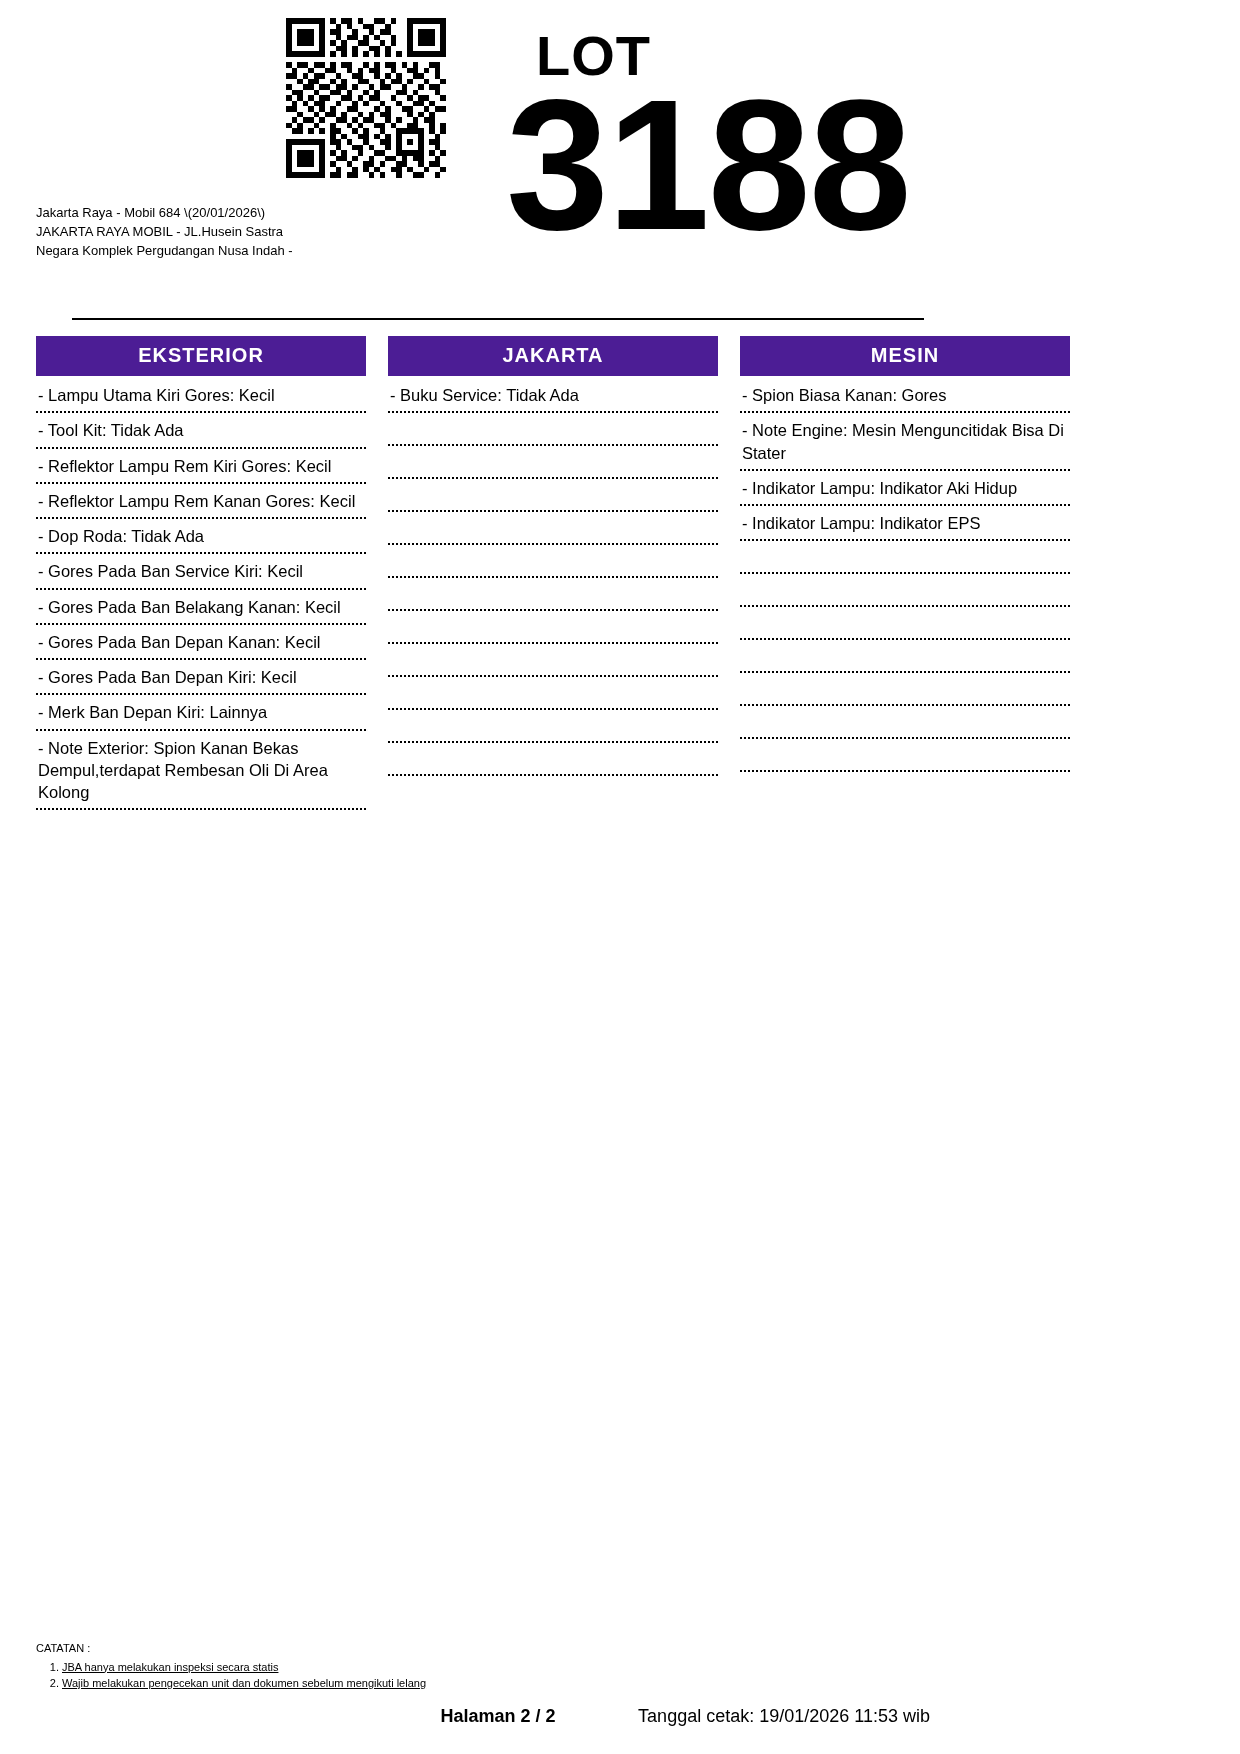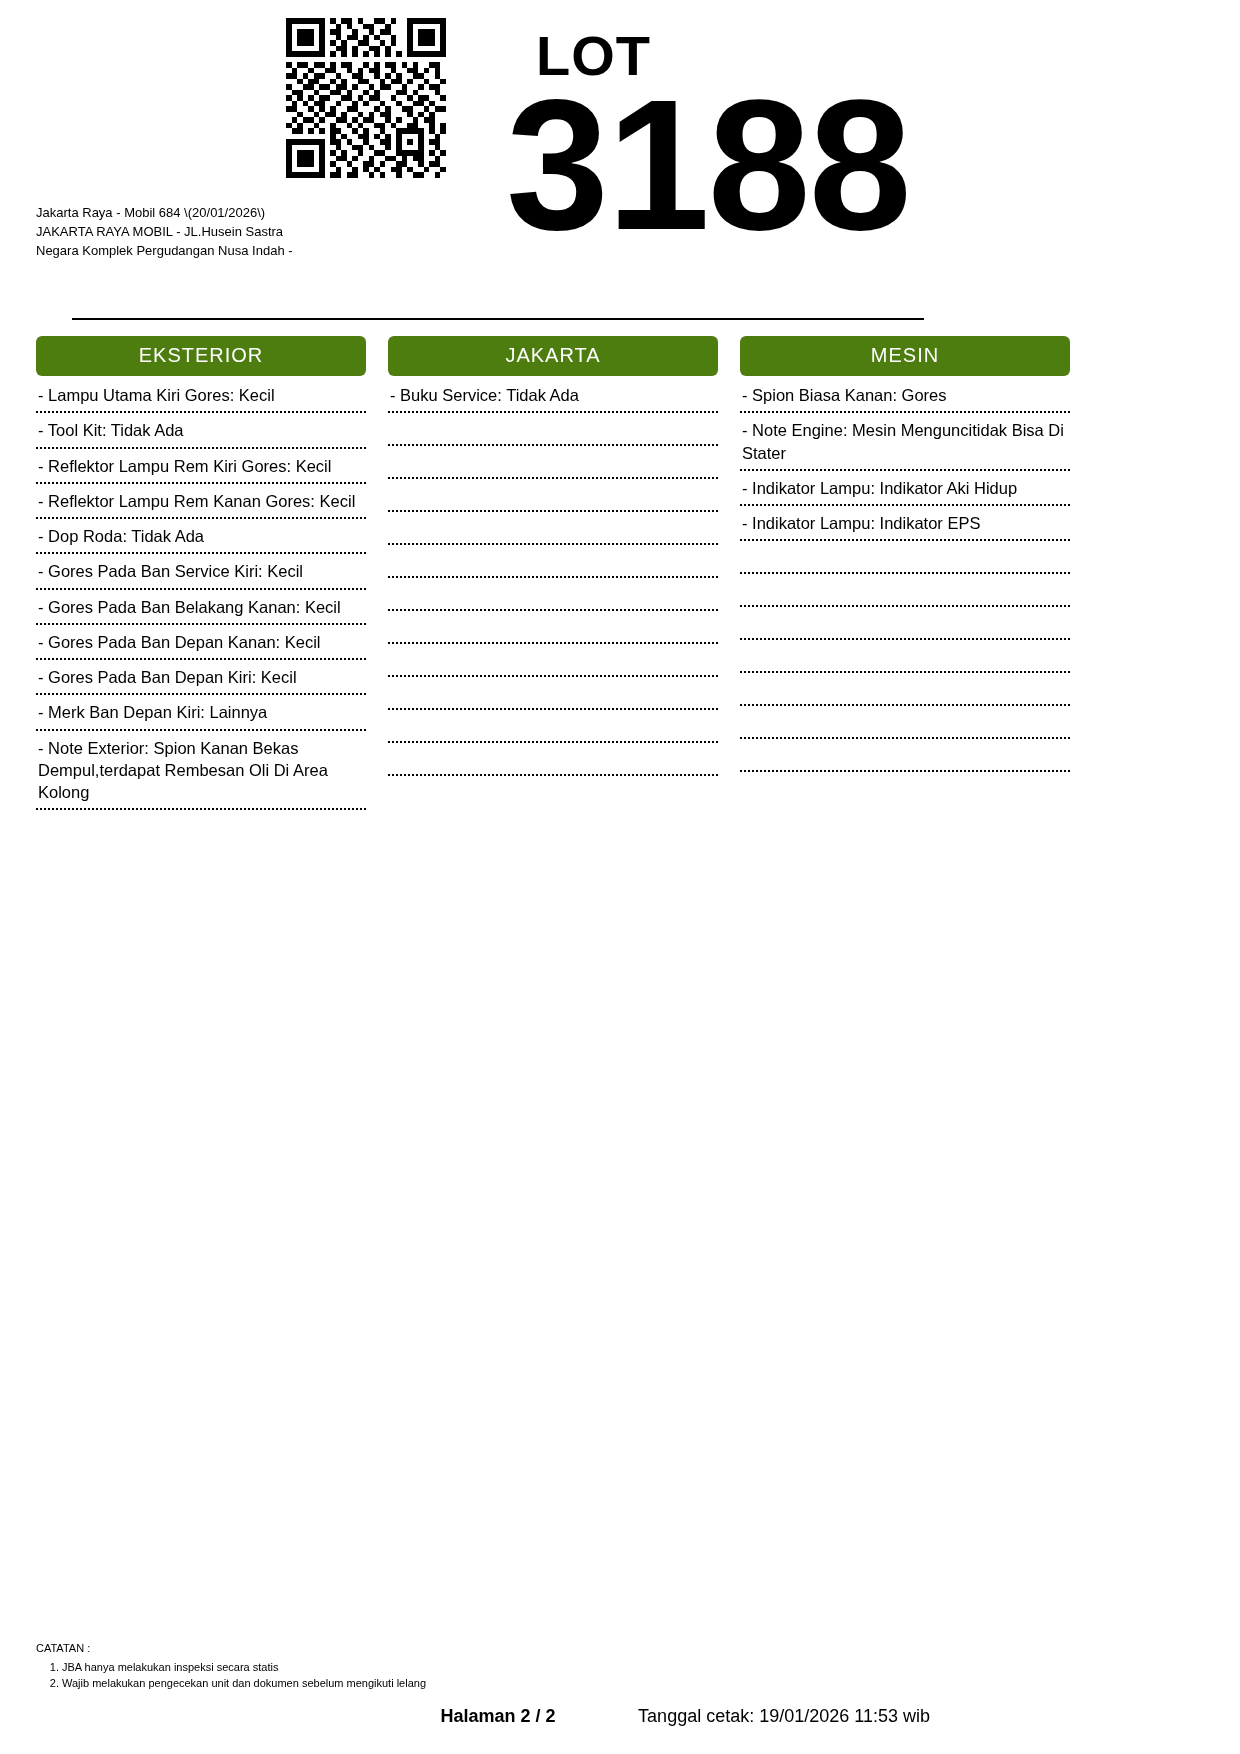--- a/index.html
+++ b/index.html
@@ -88,28 +88,27 @@
     top: 336px;
     right: 36px;
     display: flex;
     gap: 22px;
   }
   .col {
     width: 330px;
     flex: 0 0 330px;
   }
   .col-title {
-    background: #4d7c0f;
+    background: #4c1d95;
     color: #fff;
     text-align: center;
     font-size: 20px;
-    font-weight: normal;
+    font-weight: bold;
     letter-spacing: 1px;
     padding: 8px 0 9px 0;
-    border-radius: 6px;
   }
   .rows {
     margin-top: 2px;
   }
   .row {
     font-size: 16.5px;
     line-height: 1.35;
     padding: 6px 2px 5px 2px;
     border-bottom: 2px dotted #000;
     min-height: 22px;
@@ -128,21 +127,21 @@
     left: 36px;
     top: 1640px;
     font-size: 11px;
     line-height: 1.5;
   }
   .footer-notes .title { font-size: 11px; }
   .footer-notes ol {
     margin: 2px 0 0 0;
     padding-left: 26px;
   }
-  .footer-notes li { font-size: 11px; }
+  .footer-notes li { font-size: 11px; text-decoration: underline; }
 
   .footer-bar {
     position: absolute;
     left: 36px;
     right: 36px;
     top: 1706px;
     display: flex;
     justify-content: center;
     font-size: 18px;
   }

